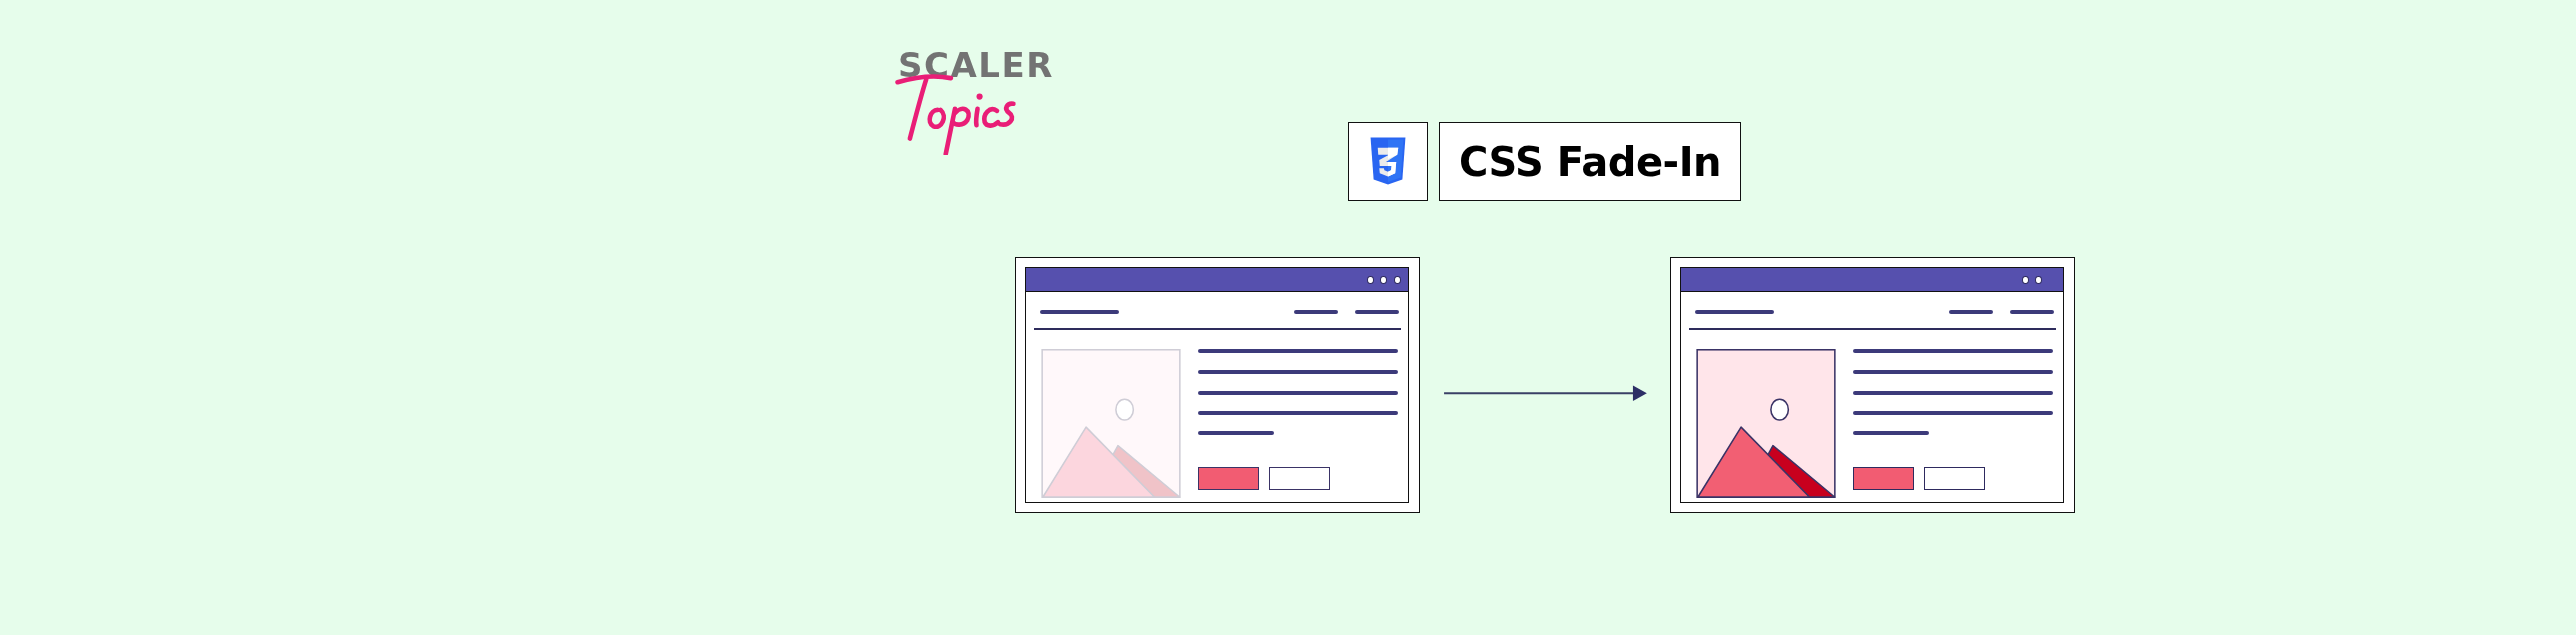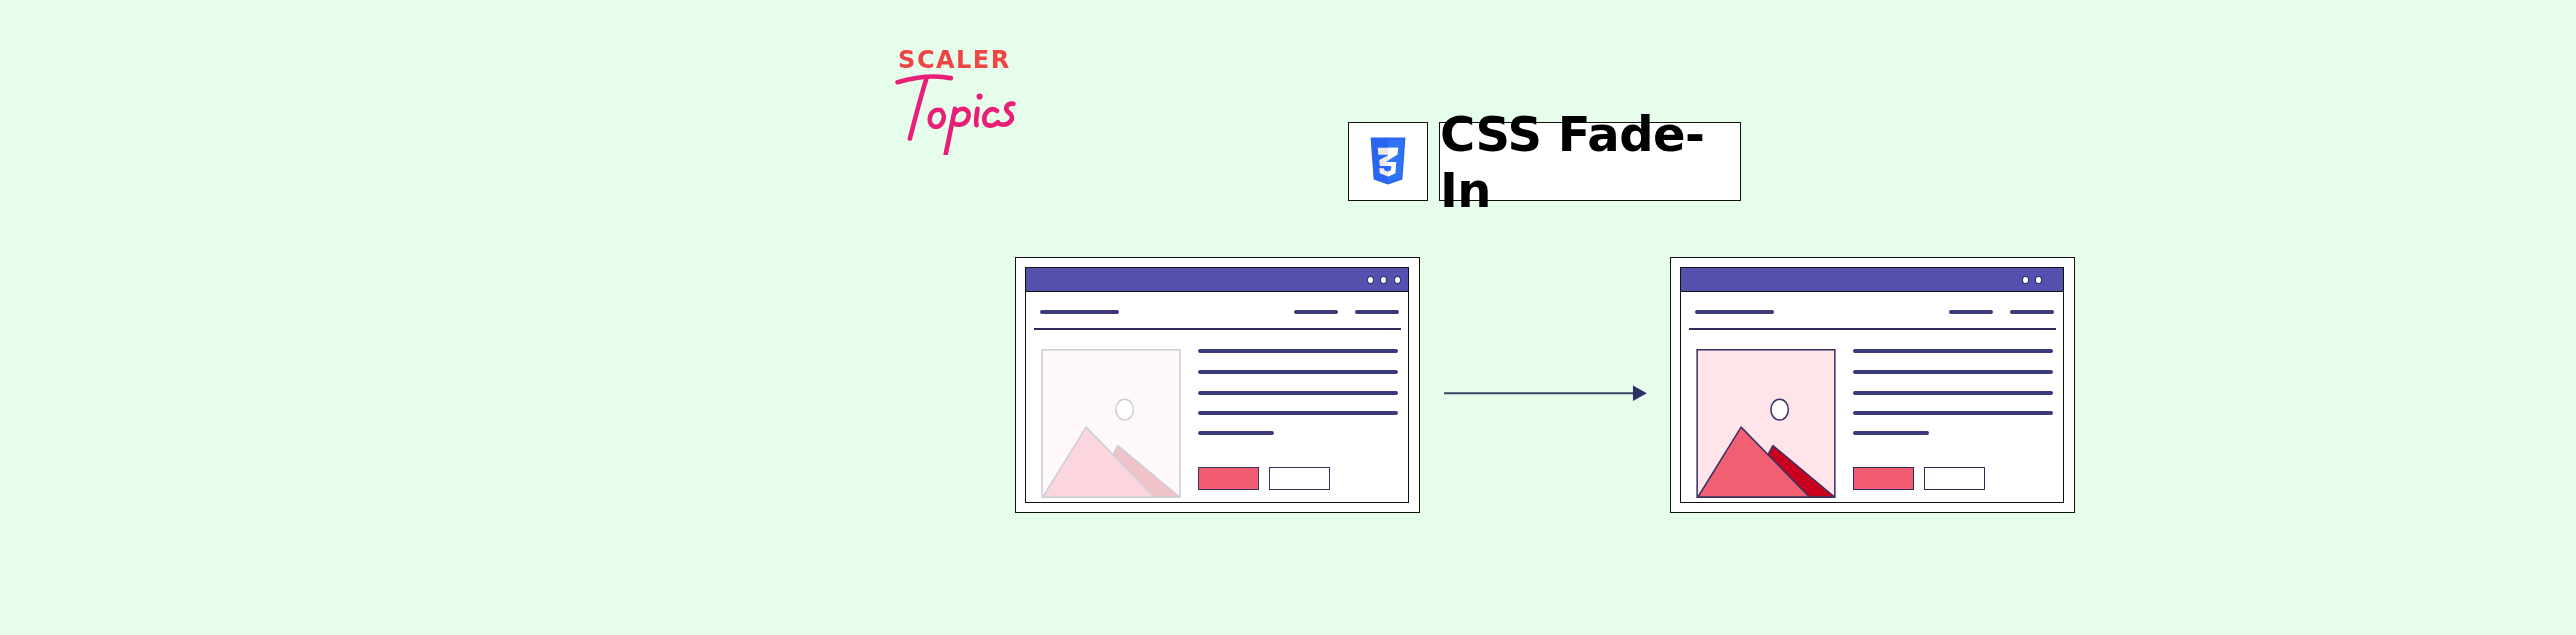--- a/index.html
+++ b/index.html
@@ -9,38 +9,38 @@
     position: relative; overflow: hidden;
     font-family: "Liberation Sans", "DejaVu Sans", sans-serif;
   }
   .abs { position: absolute; }
 
   
   .logo { left: 894px; top: 47px; width: 124px; height: 108px; }
   .logo-scaler {
     position: absolute; left: 4.1px; top: 1px;
     font-family: "DejaVu Sans", sans-serif;
-    font-weight: bold; font-size: 24px; letter-spacing: 1.5px;
-    color: #ef4444; line-height: 1;
+    font-weight: bold; font-size: 34px; letter-spacing: 1.5px;
+    color: #737373; line-height: 1;
   }
   .logo-topics-svg { position: absolute; left: 0; top: 26px; }
 
   
   .icon-box {
     left: 1348px; top: 122px; width: 78px; height: 77px;
     background: #fff; border: 1.5px solid #111;
   }
   .title-box {
     left: 1439px; top: 122px; width: 300px; height: 77px;
     background: #fff; border: 1.5px solid #111;
     display: flex; align-items: center; justify-content: center;
   }
   .title-text {
     font-family: "DejaVu Sans", sans-serif;
-    font-size: 48px; font-weight: bold; color: #000;
+    font-size: 40px; font-weight: bold; color: #000;
     letter-spacing: -0.5px;
   }
 
   
   .frame {
     width: 403px; height: 254px;
     background: #fff; border: 1.5px solid #111;
   }
   .win {
     position: absolute; left: 9.3px; top: 8.8px;

